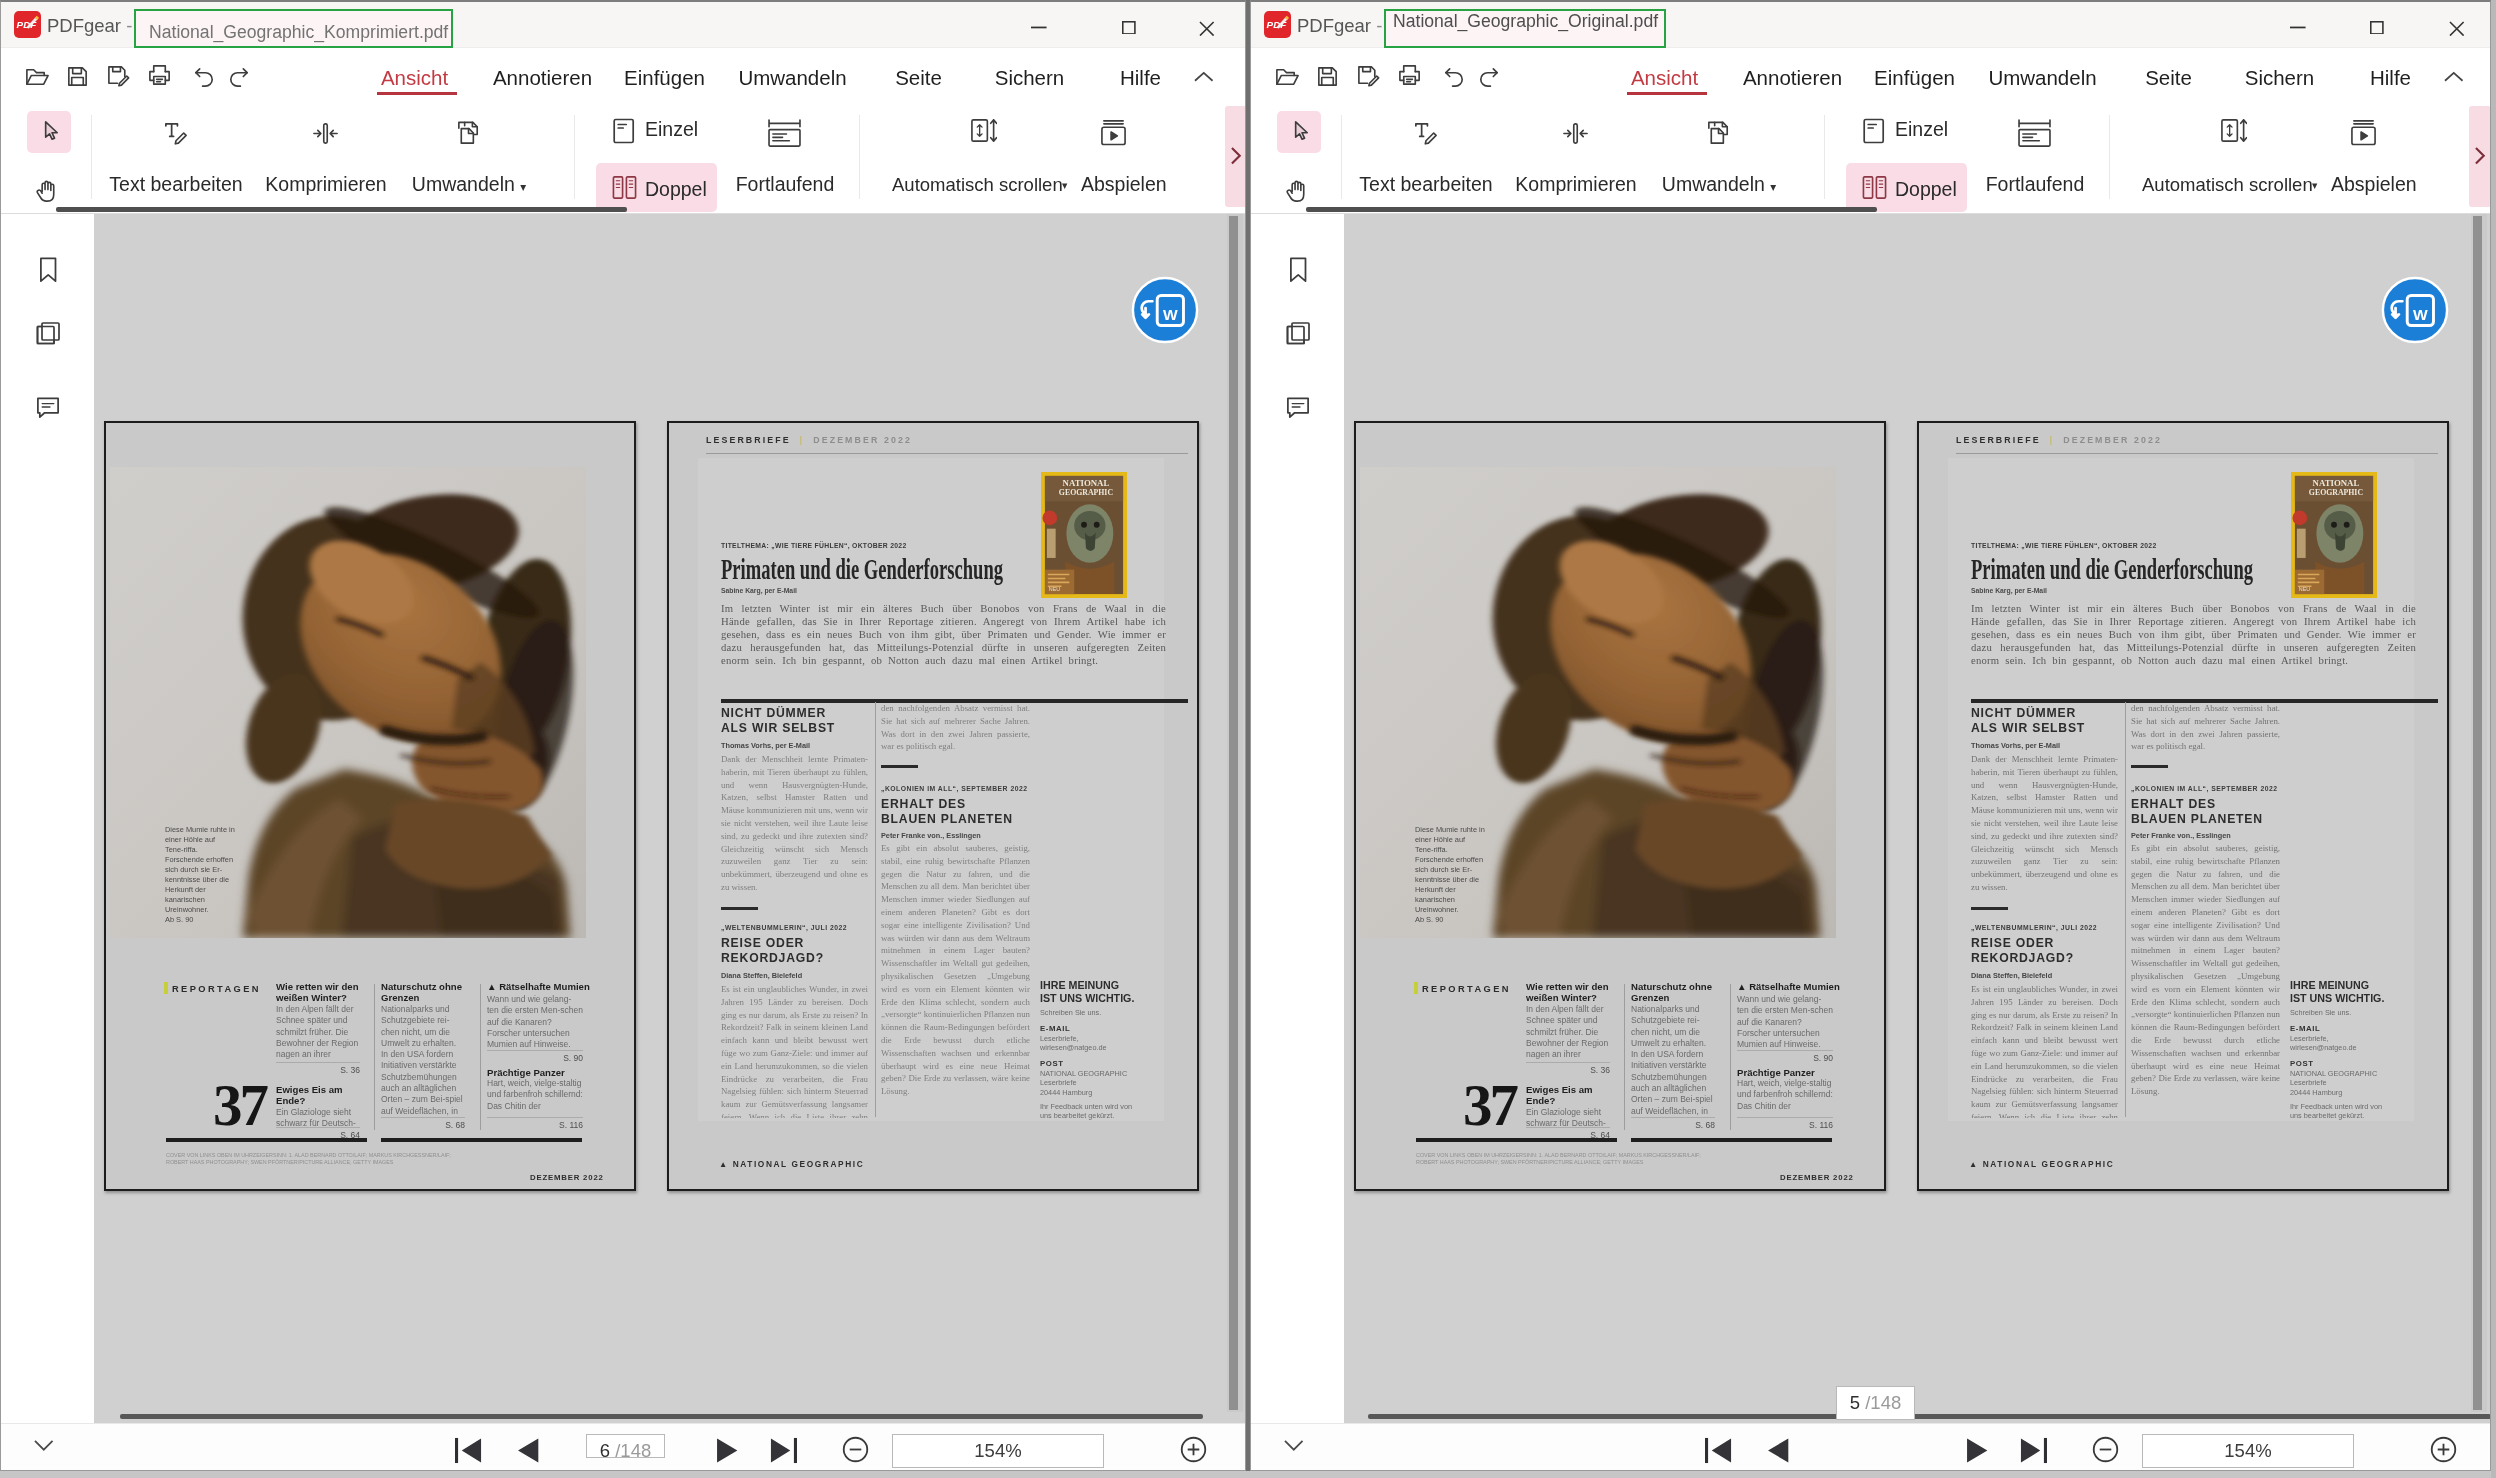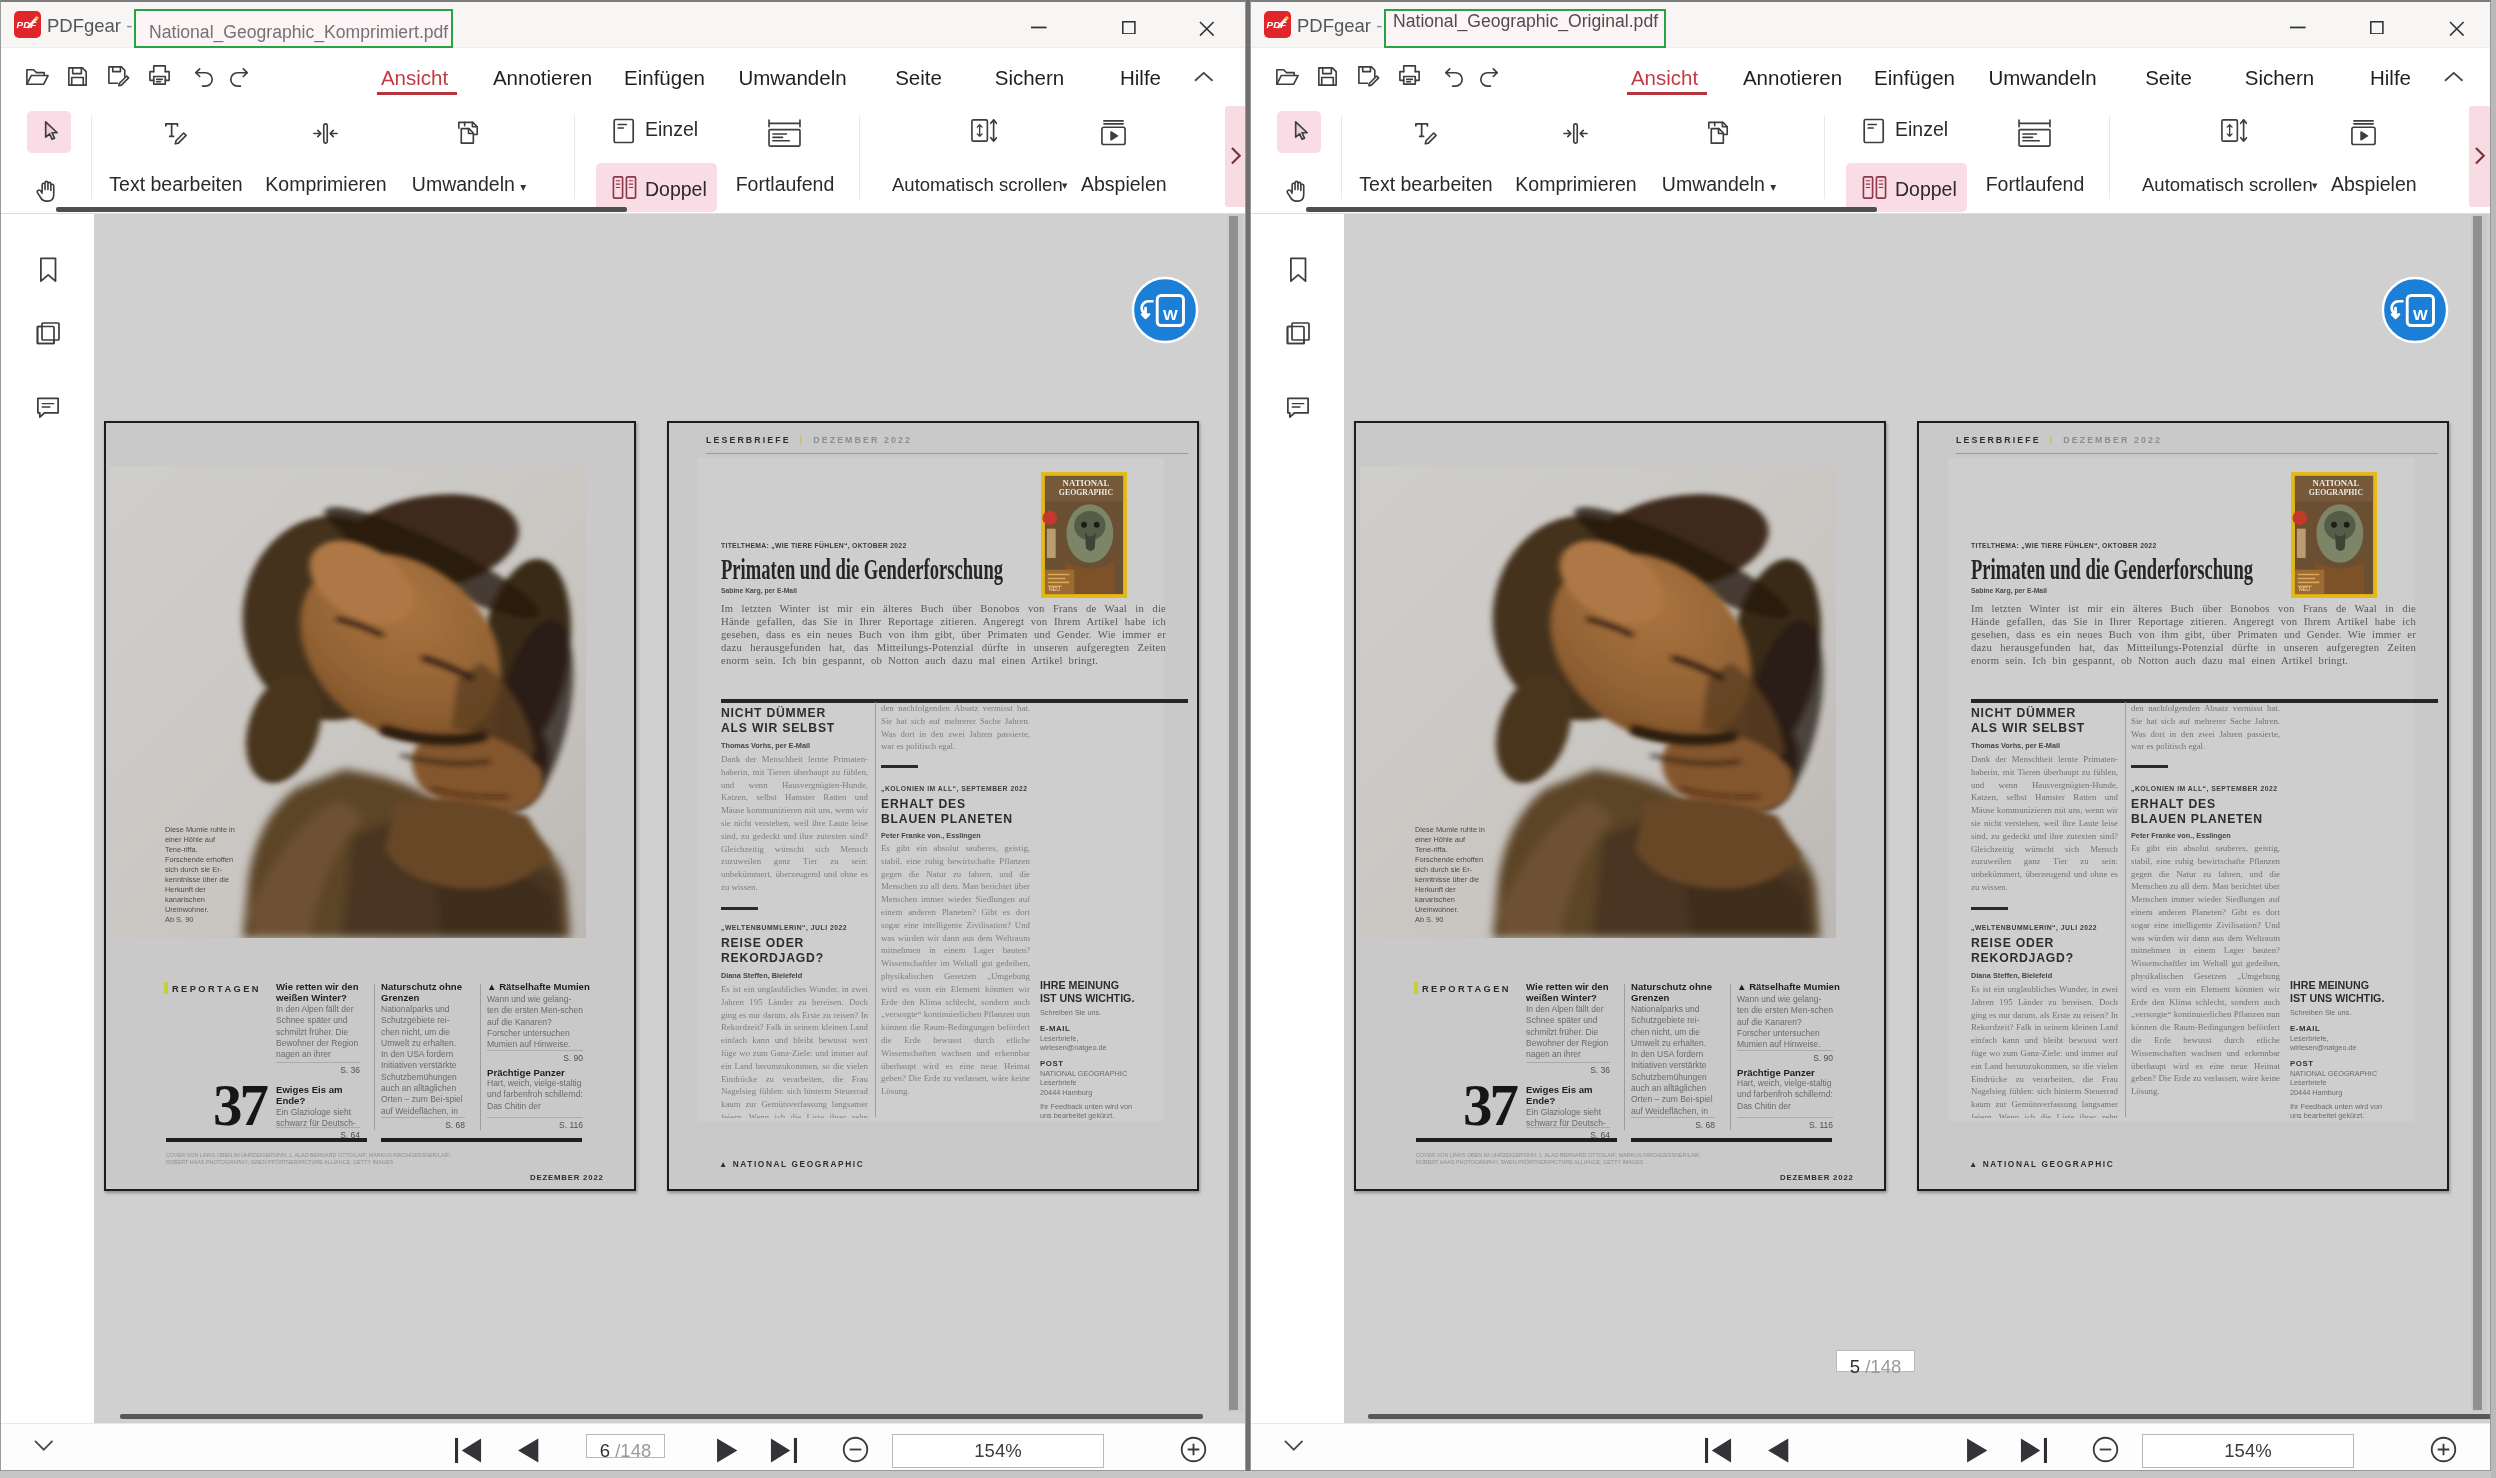--- a/index.html
+++ b/index.html
@@ -585,21 +585,21 @@
     <svg style="position:absolute;left:32px;top:1437px;width:21.5px;height:12.7px;" viewBox="0 0 22 13">
       <path d="M2 2 L11 11 L20 2" stroke="#4a4a4a" stroke-width="1.8" fill="none"></path>
     </svg>
     <svg style="position:absolute;left:453px;top:1435px;width:29px;height:27px;" viewBox="0 0 30 28">
       <rect x="1" y="1" width="3.2" height="26" fill="#2f2f33"></rect>
       <path d="M28 1.5 L8 14 28 26.5 Z" fill="#333338"></path>
     </svg>
     <svg style="position:absolute;left:515px;top:1435px;width:23.4px;height:27px;" viewBox="0 0 24 28">
       <path d="M23 1.5 L2 14 23 26.5 Z" fill="#333338"></path>
     </svg>
-    <div style="position:absolute;left:585px;top:1348px;width:79px;height:22px;background:#fff;border:1px solid #b9b9b9;box-sizing:border-box;font:18.5px 'Liberation Sans';color:#9a9a9a;text-align:center;line-height:32px;"><span style="color:#2f2f2f">5</span> /148</div>
+    <div style="position:absolute;left:585px;top:1384px;width:79px;height:34px;background:#fff;border:1px solid #b9b9b9;box-sizing:border-box;font:18.5px 'Liberation Sans';color:#9a9a9a;text-align:center;line-height:32px;"><span style="color:#2f2f2f">5</span> /148</div>
     <svg style="position:absolute;left:715px;top:1435px;width:23.4px;height:27px;transform:scaleX(-1);" viewBox="0 0 24 28">
       <path d="M23 1.5 L2 14 23 26.5 Z" fill="#333338"></path>
     </svg>
     <svg style="position:absolute;left:768px;top:1435px;width:29px;height:27px;transform:scaleX(-1);" viewBox="0 0 30 28">
       <rect x="1" y="1" width="3.2" height="26" fill="#2f2f33"></rect>
       <path d="M28 1.5 L8 14 28 26.5 Z" fill="#333338"></path>
     </svg>
     <svg style="position:absolute;left:841px;top:1434px;width:27px;height:27px;" viewBox="0 0 28 28" fill="none" stroke="#3a3a3a" stroke-width="1.9">
       <circle cx="14" cy="14" r="12.2"></circle>
       <path d="M8 14 h12"></path>

